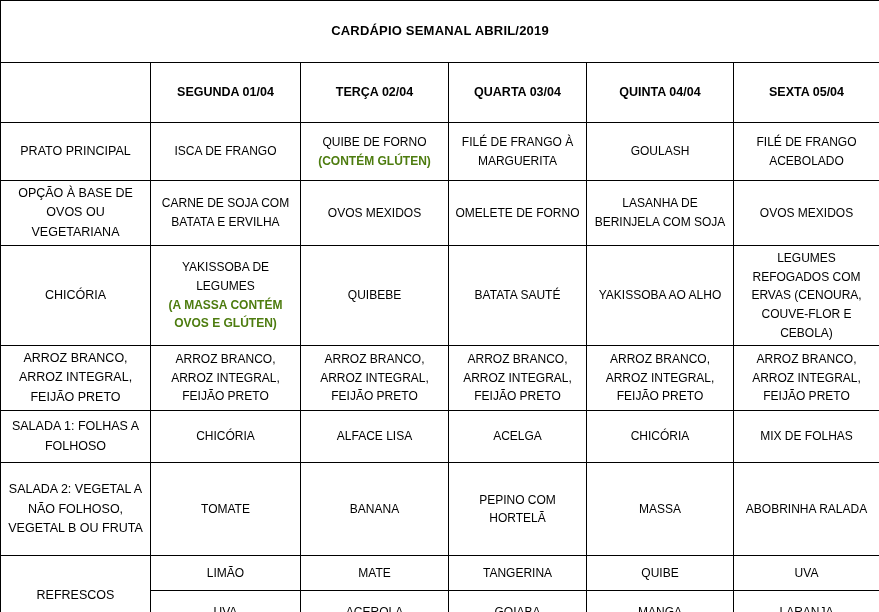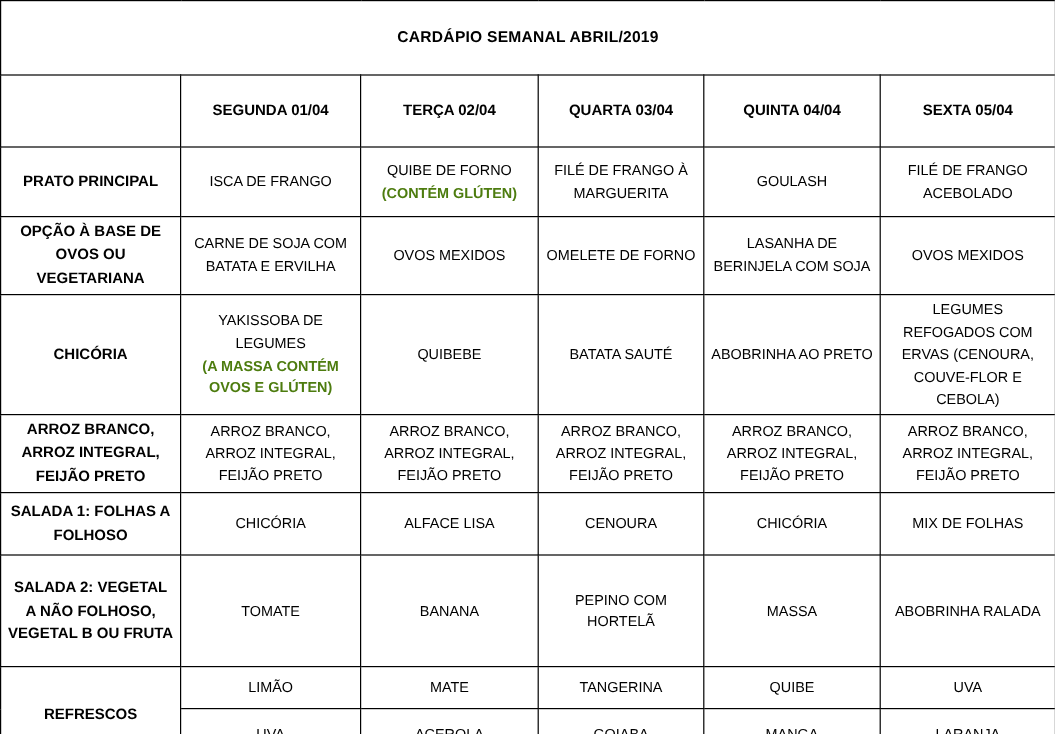--- a/index.html
+++ b/index.html
@@ -38,21 +38,21 @@
   .title-cell {
     font-weight: bold;
     font-size: 13px;
     letter-spacing: 0.2px;
   }
   th.day-cell {
     font-weight: bold;
     font-size: 12.5px;
   }
   td.label-cell {
-    font-weight: bold;
+    font-weight: normal;
     font-size: 12.5px;
   }
   .note {
     display: block;
     color: #4d7c0f;
     font-weight: bold;
   }
 </style>
 </head>
 <body>
@@ -103,38 +103,38 @@
   </tr>
 
   <tr class="row-r2">
     <td class="label-cell">CHICÓRIA</td>
     <td>
       <span>YAKISSOBA DE LEGUMES</span>
       <span class="note">(A MASSA CONTÉM OVOS E GLÚTEN)</span>
     </td>
     <td><span>QUIBEBE</span></td>
     <td><span>BATATA SAUTÉ</span></td>
-    <td><span>ABOBRINHA AO PRETO</span></td>
+    <td><span>YAKISSOBA AO ALHO</span></td>
     <td><span>LEGUMES REFOGADOS COM ERVAS (CENOURA, COUVE-FLOR E CEBOLA)</span></td>
   </tr>
 
   <tr class="row-r3">
     <td class="label-cell">ARROZ BRANCO, ARROZ INTEGRAL, FEIJÃO PRETO</td>
     <td><span>ARROZ BRANCO, ARROZ INTEGRAL, FEIJÃO PRETO</span></td>
     <td><span>ARROZ BRANCO, ARROZ INTEGRAL, FEIJÃO PRETO</span></td>
     <td><span>ARROZ BRANCO, ARROZ INTEGRAL, FEIJÃO PRETO</span></td>
     <td><span>ARROZ BRANCO, ARROZ INTEGRAL, FEIJÃO PRETO</span></td>
     <td><span>ARROZ BRANCO, ARROZ INTEGRAL, FEIJÃO PRETO</span></td>
   </tr>
 
   <tr class="row-r4">
     <td class="label-cell">SALADA 1: FOLHAS A FOLHOSO</td>
     <td><span>CHICÓRIA</span></td>
     <td><span>ALFACE LISA</span></td>
-    <td><span>CENOURA</span></td>
+    <td><span>ACELGA</span></td>
     <td><span>CHICÓRIA</span></td>
     <td><span>MIX DE FOLHAS</span></td>
   </tr>
 
   <tr class="row-r5">
     <td class="label-cell">SALADA 2: VEGETAL A NÃO FOLHOSO, VEGETAL B OU FRUTA</td>
     <td><span>TOMATE</span></td>
     <td><span>BANANA</span></td>
     <td><span>PEPINO COM HORTELÃ</span></td>
     <td><span>MASSA</span></td>

